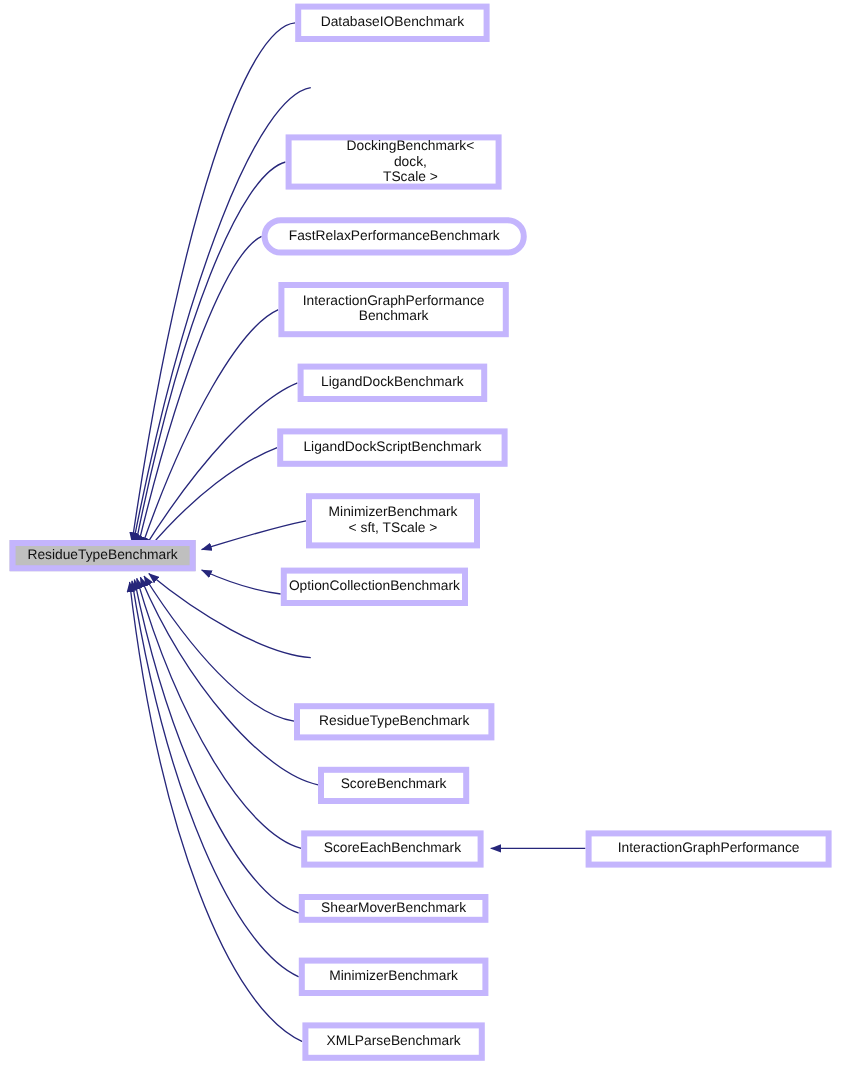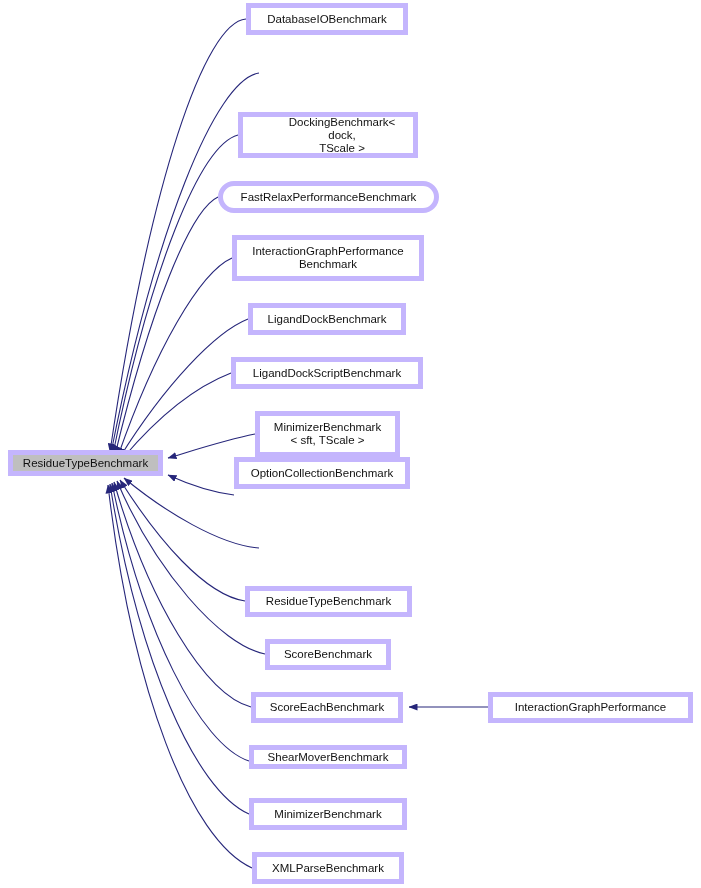--- a/index.html
+++ b/index.html
@@ -78,21 +78,21 @@
   <div class="node" style="left:246px; top:3px; width:162px; height:32px;"><span>DatabaseIOBenchmark</span></div>
   <div class="node" style="left:238px; top:112px; width:180px; height:46px;padding-left:32px;"><span>DockingBenchmark&lt; dock,
 TScale &gt;</span></div>
   <div class="node" style="left:218px; top:181px; width:221px; height:32px;border-radius:16px;"><span>FastRelaxPerformanceBenchmark</span></div>
   <div class="node" style="left:232px; top:235px; width:192px; height:46px;"><span>InteractionGraphPerformance
 Benchmark</span></div>
   <div class="node" style="left:248px; top:303px; width:158px; height:32px;"><span>LigandDockBenchmark</span></div>
   <div class="node" style="left:231px; top:357px; width:192px; height:32px;"><span>LigandDockScriptBenchmark</span></div>
   <div class="node" style="left:255px; top:411px; width:145px; height:46px;"><span>MinimizerBenchmark
 &lt; sft, TScale &gt;</span></div>
-  <div class="node" style="left:234px; top:457px; width:176px; height:32px;"><span>OptionCollectionBenchmark</span></div>
+  <div class="node" style="left:234px; top:473px; width:156px; height:32px;"><span>OptionCollectionBenchmark</span></div>
   <div class="node" style="left:245px; top:586px; width:167px; height:31px;"><span>ResidueTypeBenchmark</span></div>
   <div class="node" style="left:265px; top:639px; width:126px; height:31px;"><span>ScoreBenchmark</span></div>
   <div class="node" style="left:251px; top:692px; width:152px; height:31px;"><span>ScoreEachBenchmark</span></div>
   <div class="node" style="left:249px; top:745px; width:158px; height:24px;"><span>ShearMoverBenchmark</span></div>
   <div class="node" style="left:249px; top:798px; width:158px; height:32px;"><span>MinimizerBenchmark</span></div>
   <div class="node" style="left:252px; top:852px; width:152px; height:32px;"><span>XMLParseBenchmark</span></div>
   <div class="node" style="left:488px; top:692px; width:205px; height:31px;"><span>InteractionGraphPerformance</span></div>
 </div>
 
 </body></html>

